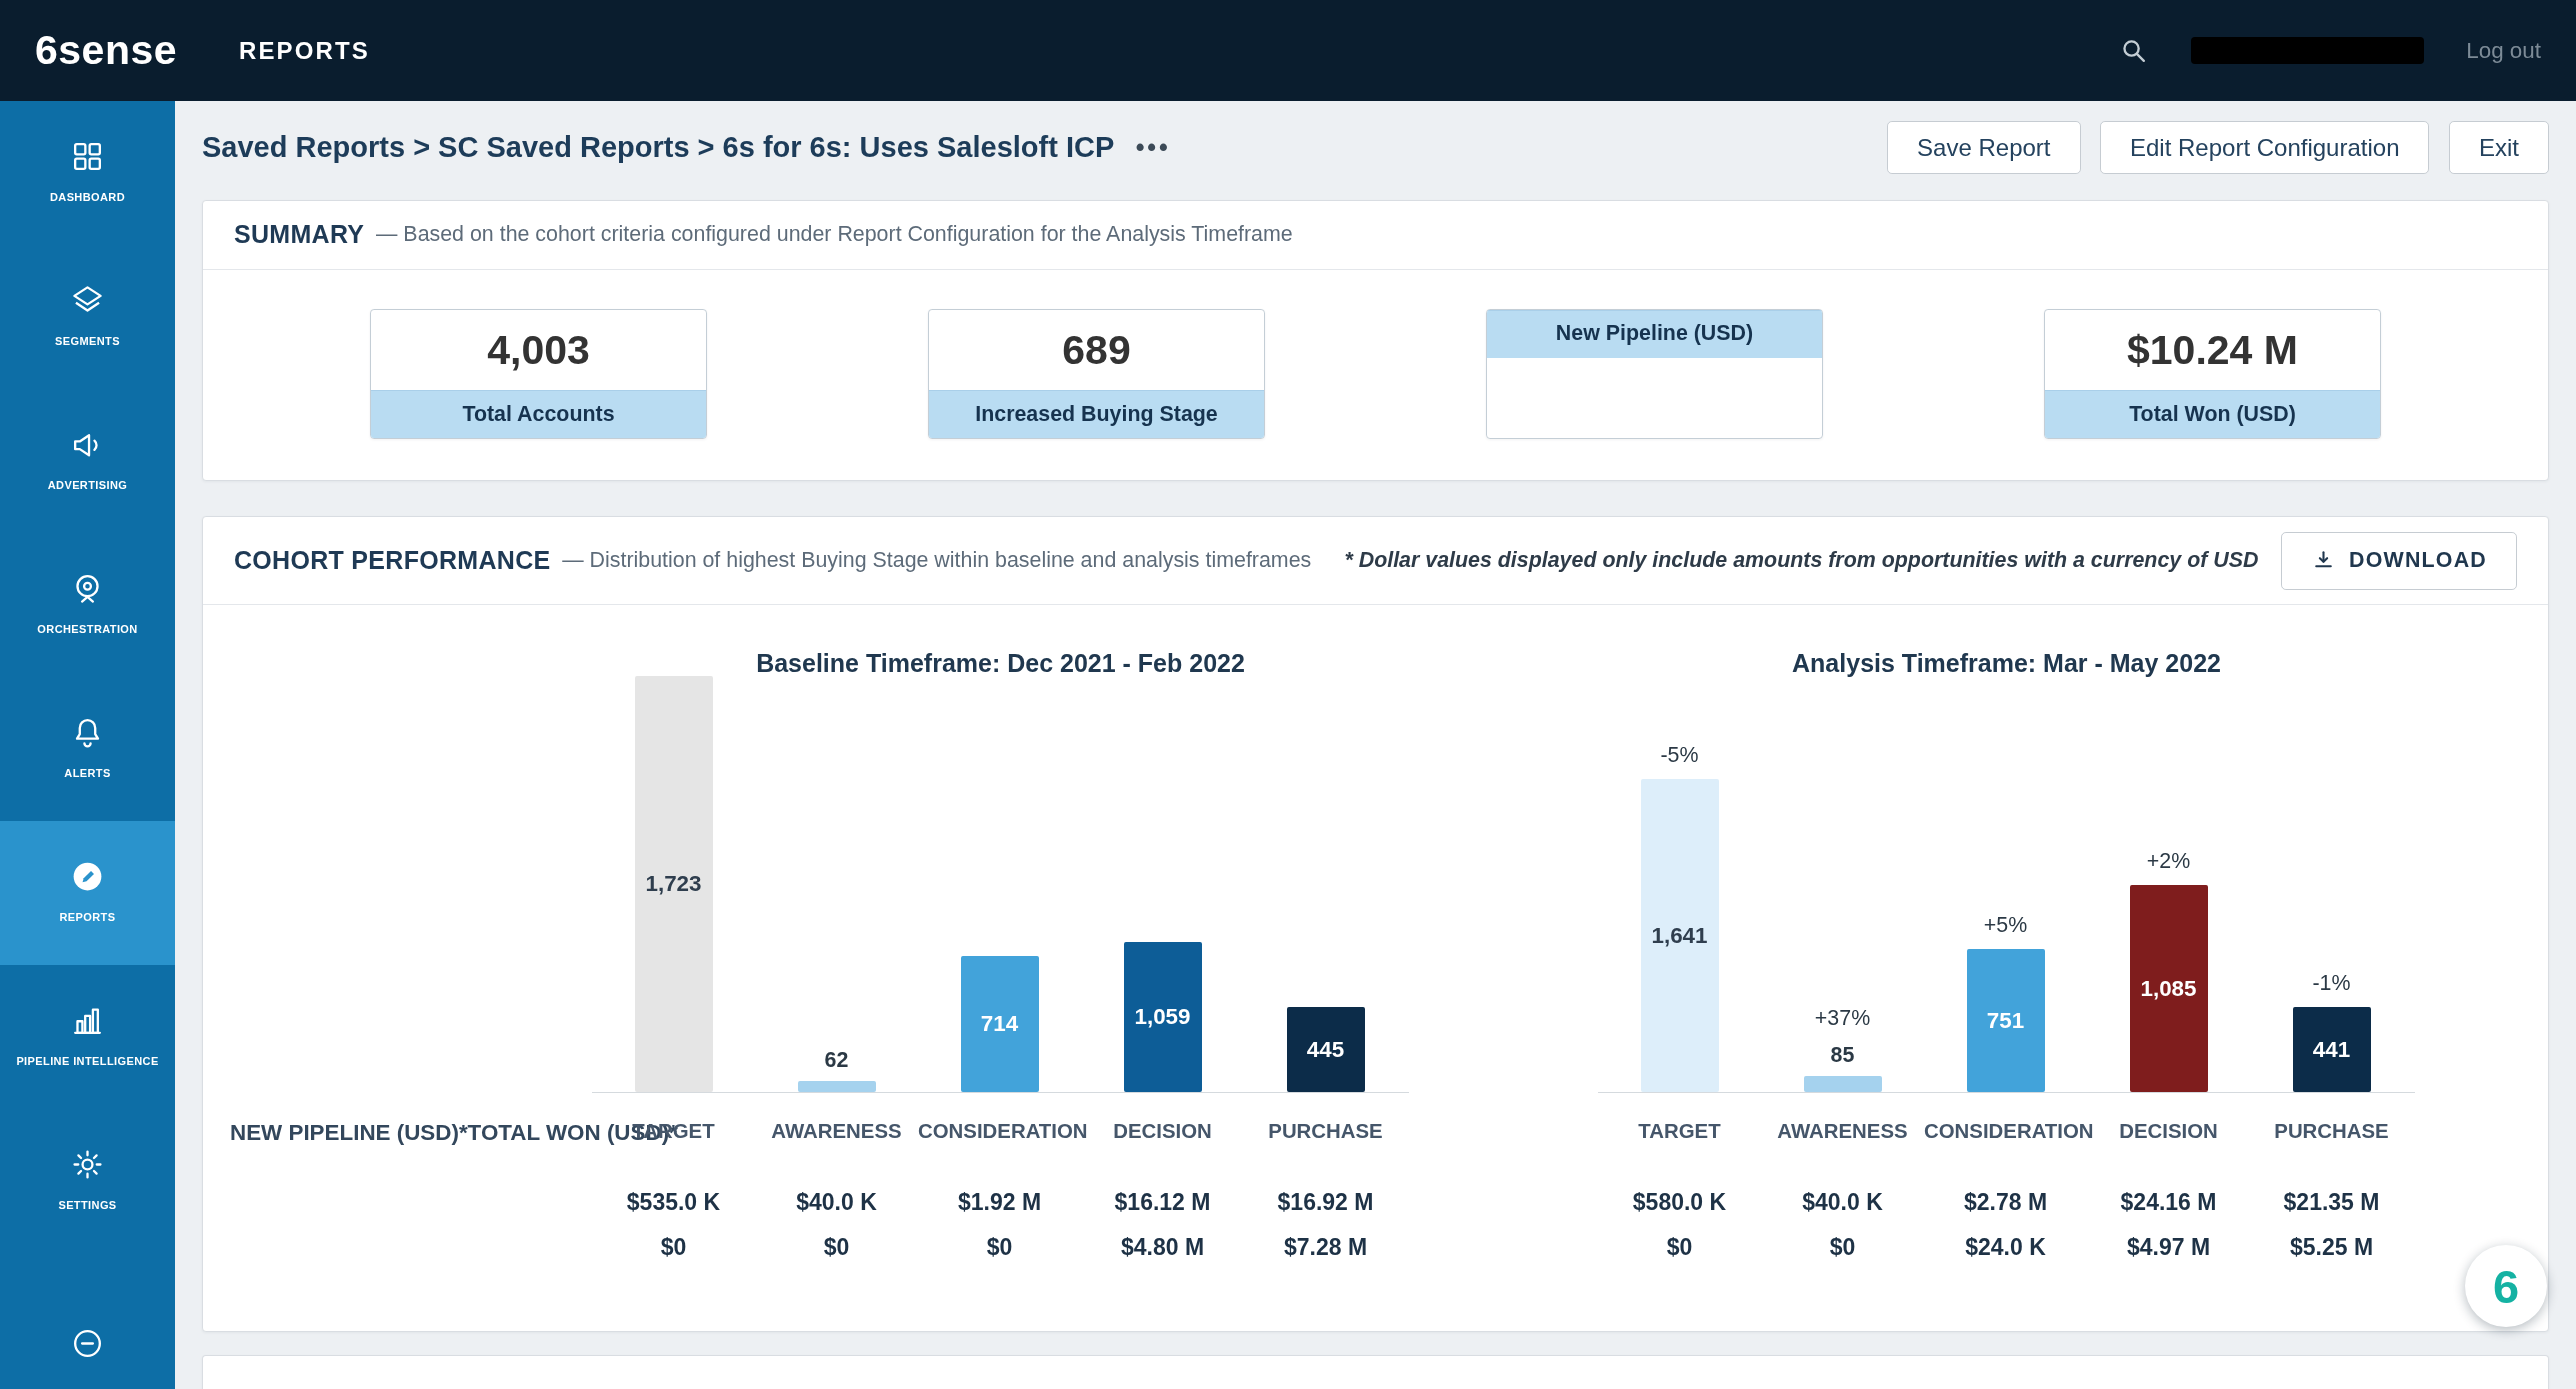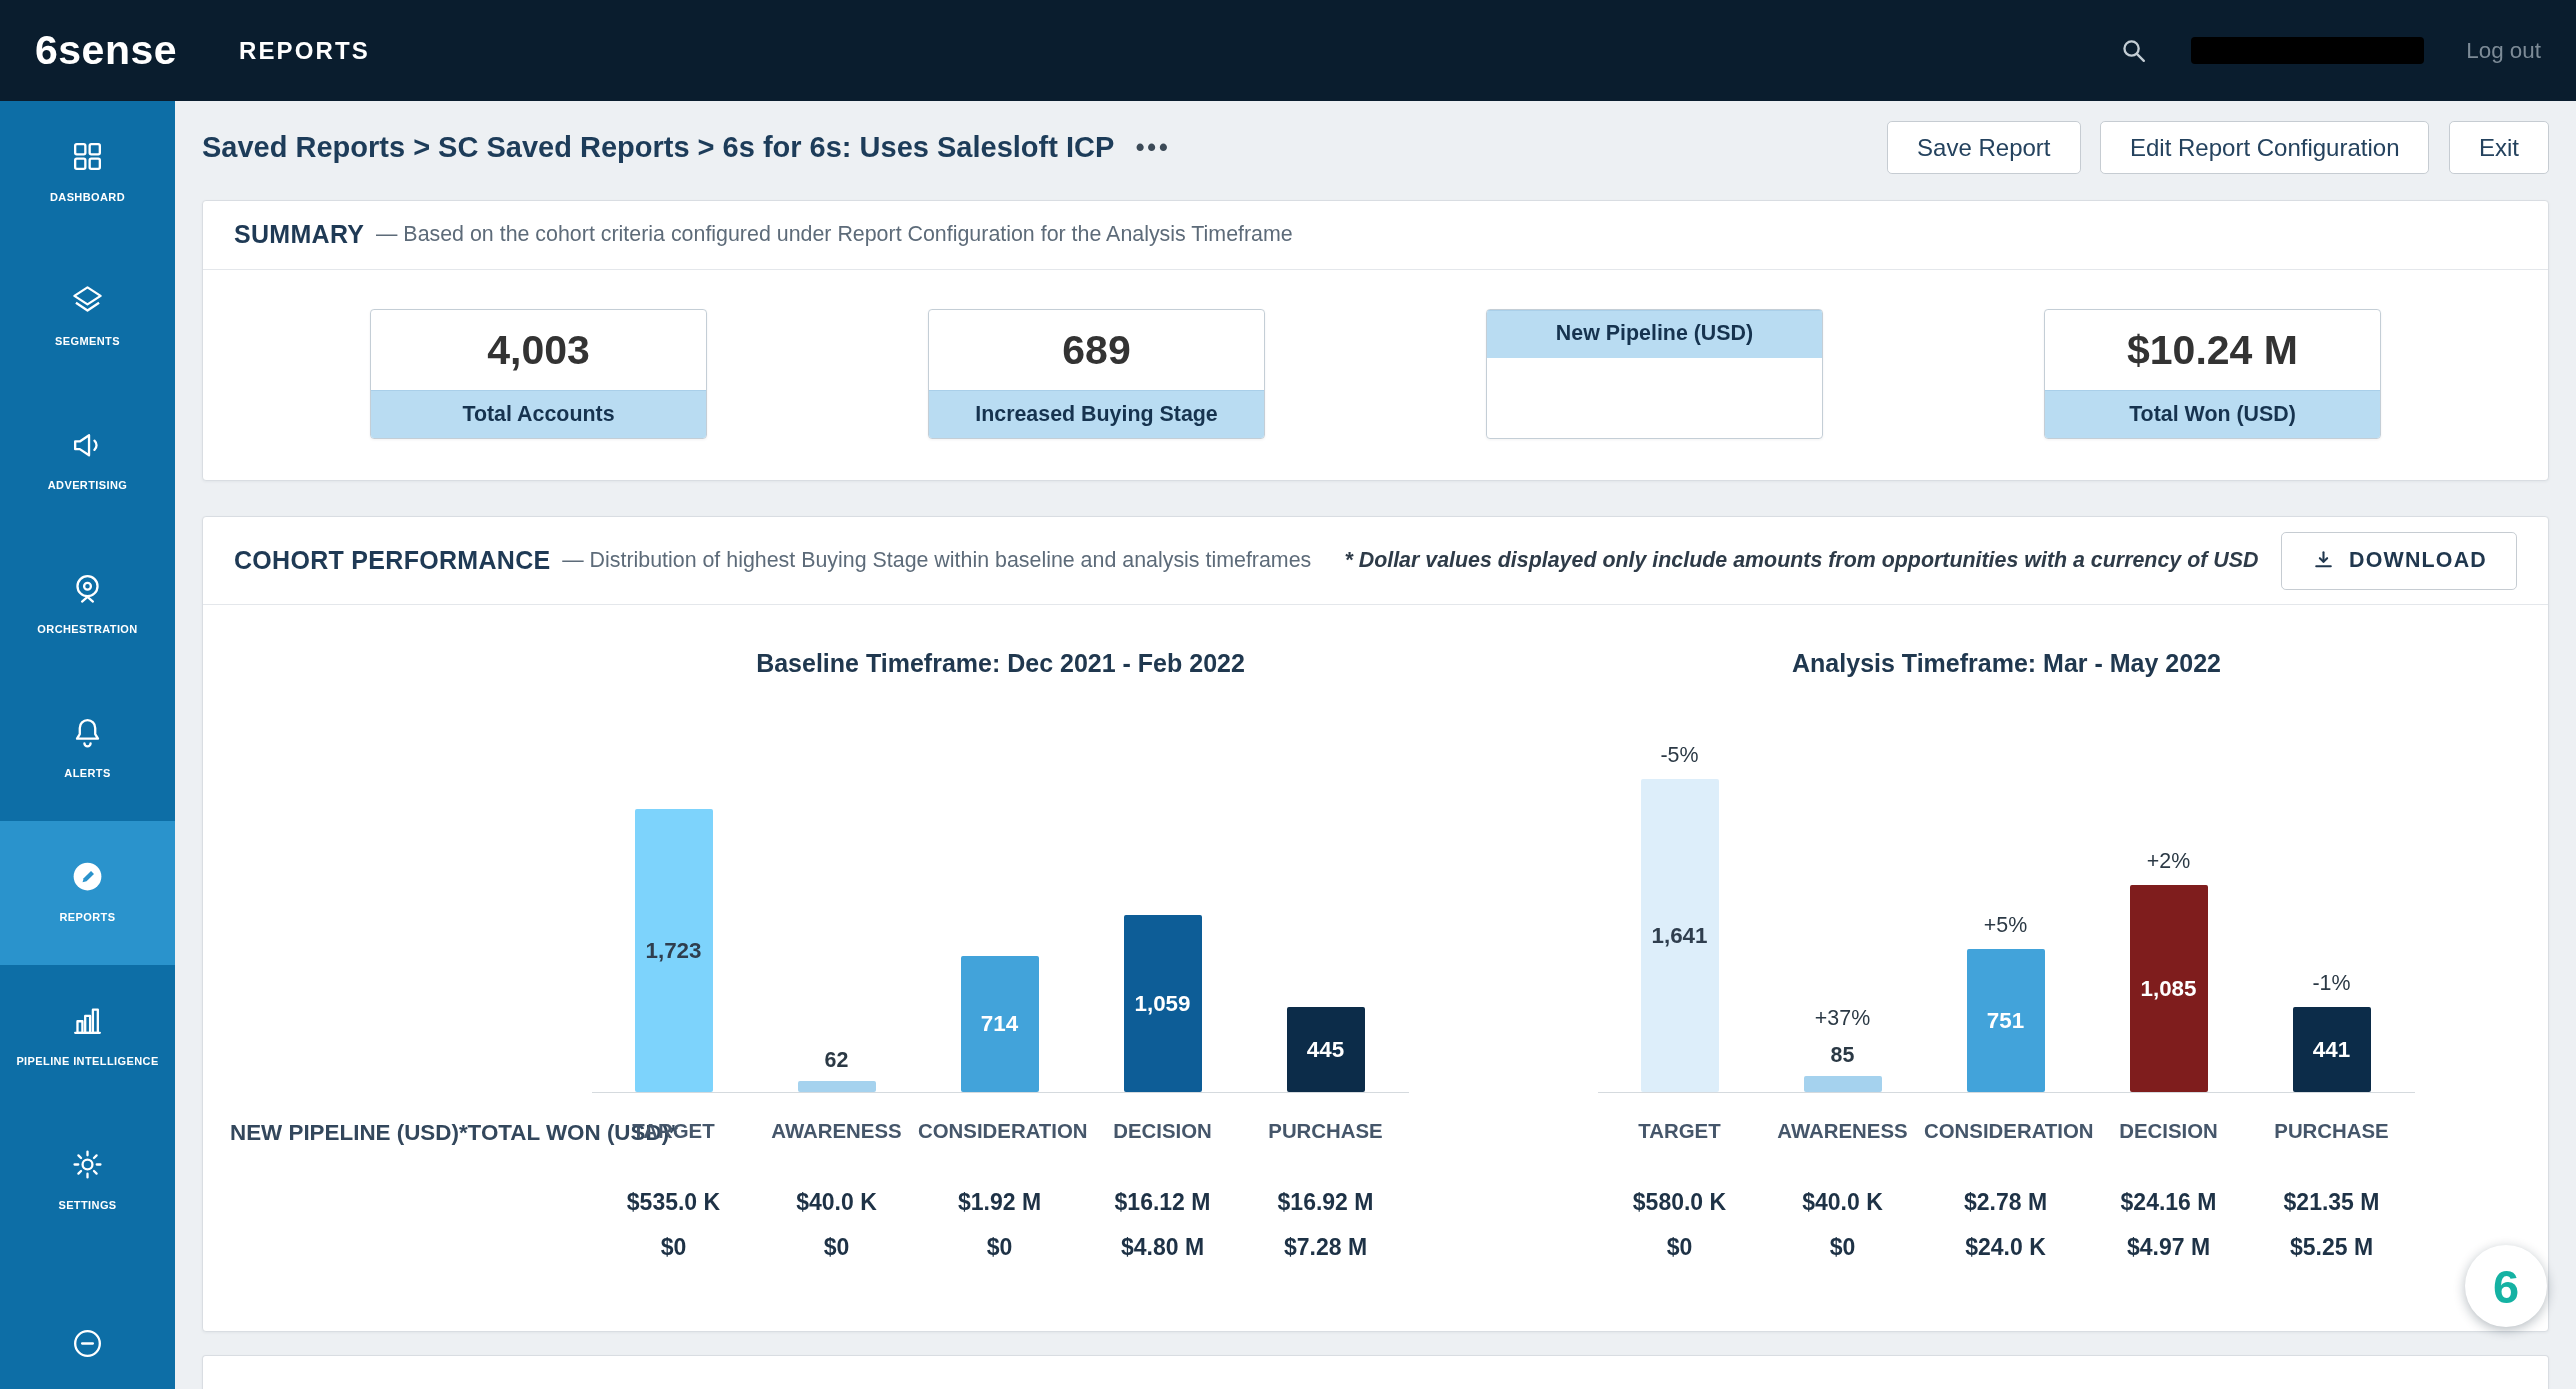--- a/index.html
+++ b/index.html
@@ -317,35 +317,35 @@
     <div class="charts-row">
       <div class="rowlabels-col">
         <div class="rl-spacer"></div>
         <div class="rl-label first">NEW PIPELINE (USD)*</div>
         <div class="rl-label">TOTAL WON (USD)*</div>
       </div>
       <div class="chart">
           <div class="chart-title">Baseline Timeframe: Dec 2021 - Feb 2022</div>
           <div class="bars-row">
             <div class="bar-col">
-              <div class="bar" style="height: 283px; background: #7dd3fc;">
+              <div class="bar" style="height: 416px; background: #e5e5e5;">
                 <div class="bar-value dark">1,723</div>
               </div>
             </div>
             <div class="bar-col">
               <div class="above-label">62</div>
               <div class="bar" style="height: 11.7px; background: rgb(165, 210, 238);"></div>
             </div>
             <div class="bar-col">
               <div class="bar" style="height: 136px; background: rgb(66, 163, 218);">
                 <div class="bar-value">714</div>
               </div>
             </div>
             <div class="bar-col">
-              <div class="bar" style="height: 177px; background: rgb(13, 93, 151);">
+              <div class="bar" style="height: 150px; background: rgb(13, 93, 151);">
                 <div class="bar-value">1,059</div>
               </div>
             </div>
             <div class="bar-col">
               <div class="bar" style="height: 85px; background: rgb(12, 44, 73);">
                 <div class="bar-value">445</div>
               </div>
             </div>
           </div>
           <div class="axis-line"></div>

